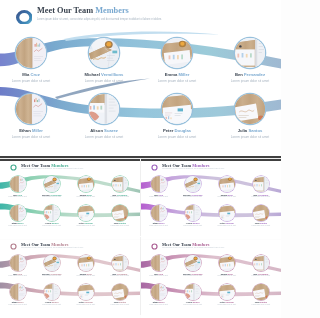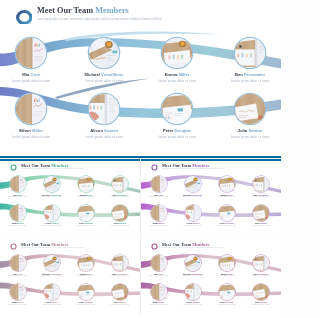--- a/index.html
+++ b/index.html
@@ -1,17 +1,17 @@
 <!DOCTYPE html>
 <html><head>
 <meta charset="utf-8">
 <style>
   html,body{margin:0;padding:0;}
   body{width:281px;height:318px;background:#fdfdfd;font-family:"Liberation Sans",sans-serif;overflow:hidden;}
-  .page{position:relative;width:281px;height:225px;background:#0369a1;}
+  .page{position:relative;width:281px;height:225px;background:#404040;}
 
   
   .hero{position:absolute;left:0;top:0;width:281px;height:156px;background:#fff;overflow:hidden;}
   .logo{position:absolute;left:15.8px;top:9.5px;width:16.6px;height:14.8px;}
   .title{position:absolute;left:37px;top:5.5px;font-family:"Liberation Serif",serif;font-size:8.3px;font-weight:700;color:#3b4450;letter-spacing:0px;white-space:nowrap;}
   .title .accent{color:#7aa9d0;}
   .subtitle{position:absolute;left:37px;top:18px;width:210px;font-size:2.6px;color:#a8b4c0;letter-spacing:0px;line-height:3.2px;white-space:nowrap;}
 
   .hwave{position:absolute;left:0;top:0;width:281px;height:156px;}
 

